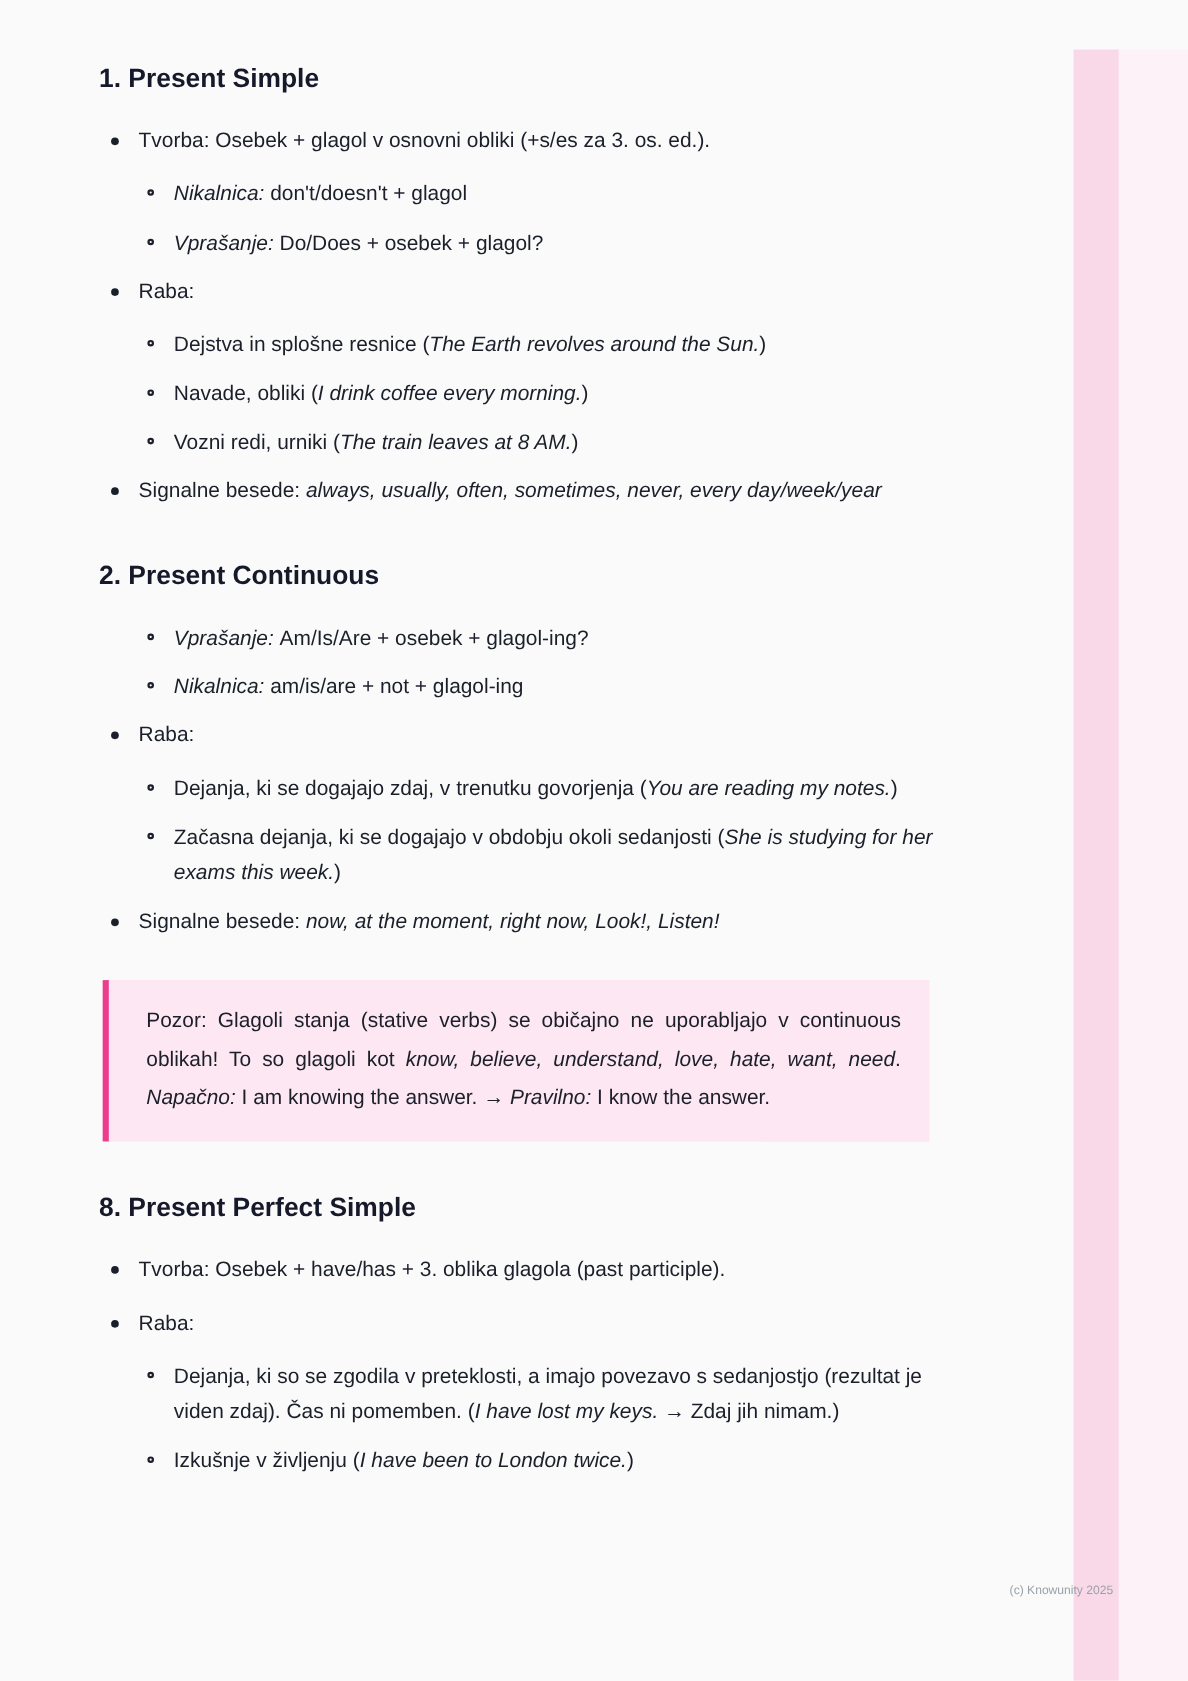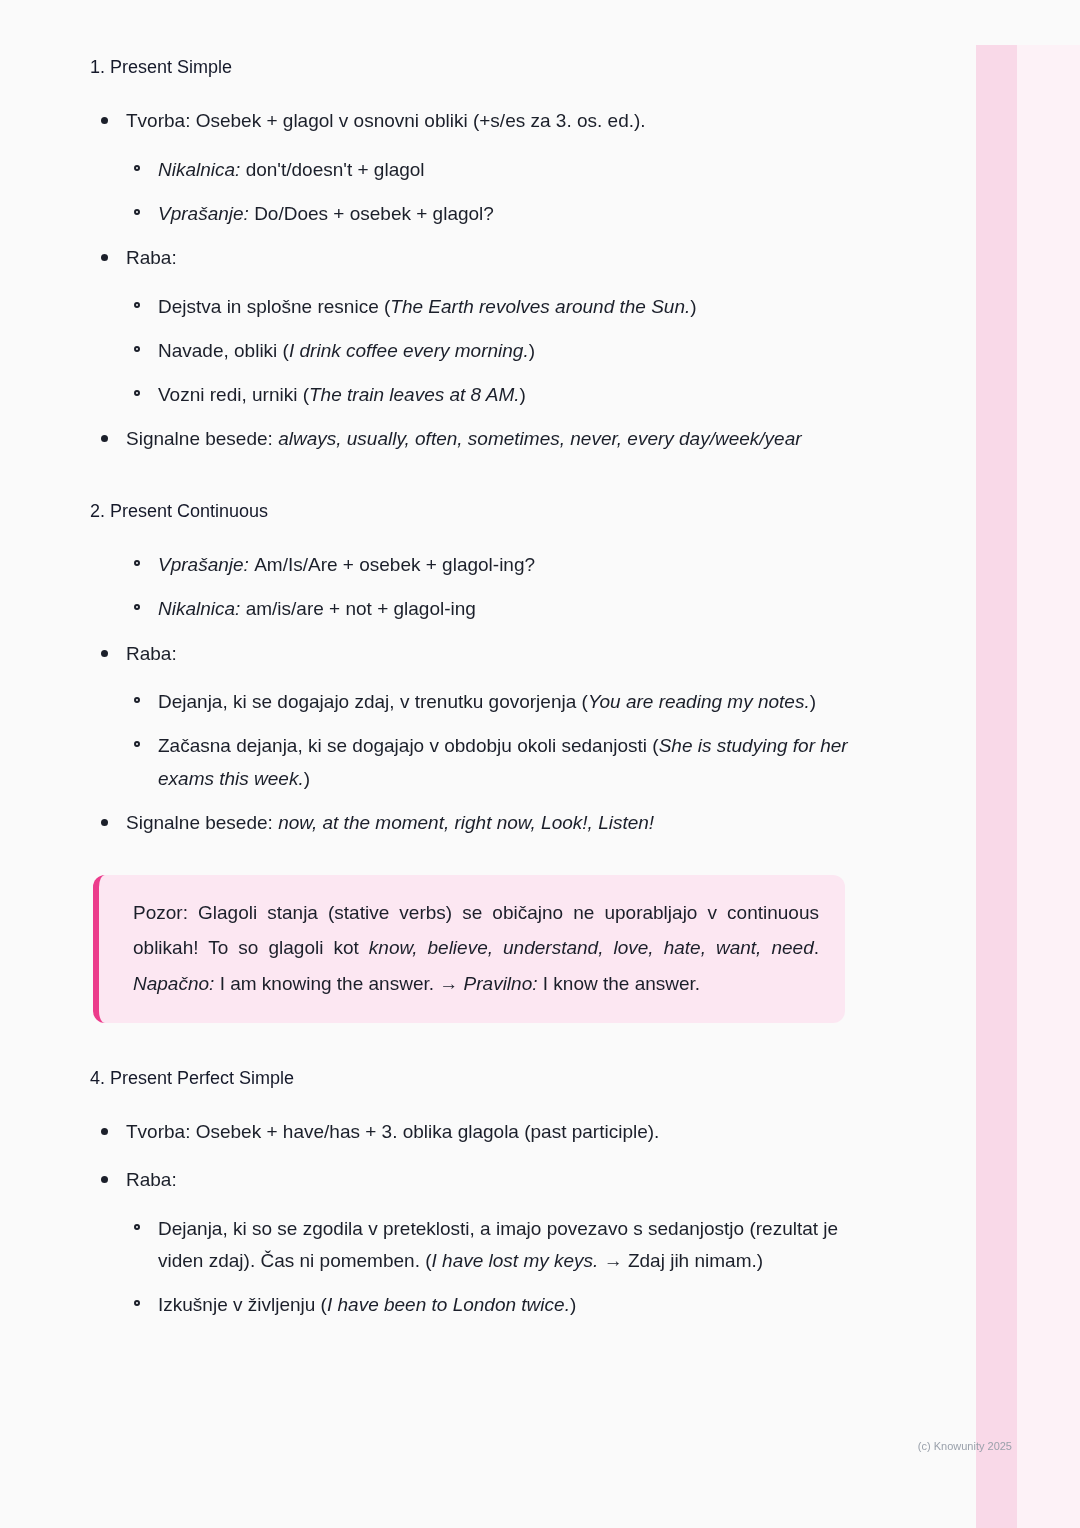--- a/index.html
+++ b/index.html
@@ -25,22 +25,22 @@
   }
   .content {
     position: absolute;
     left: 90px;
     top: 56px;
     width: 762px;
     font-size: 19px;
     line-height: 1.7;
   }
   .heading {
-    font-size: 18px;
-    font-weight: normal;
+    font-size: 24px;
+    font-weight: bold;
     color: #15192a;
     margin-top: 44px;
     margin-bottom: 26px;
     line-height: 1.3;
   }
   .heading:first-child { margin-top: 0; }
   .li1 {
     position: relative;
     padding-left: 36px;
     margin-top: 8px;
@@ -66,21 +66,21 @@
     width: 6px; height: 6px;
     border-radius: 50%;
     border: 2px solid #1b1f2a;
     background: transparent;
   }
   .callout {
     margin: 36px 0 40px 3px;
     width: 752px;
     background: #fce7f2;
     border-left: 6px solid #ec3c8c;
-    border-radius: 12px;
+    border-radius: 1px;
     padding: 20px 26px 22px 34px;
     text-align: justify;
     line-height: 1.85;
   }
   .b { font-weight: normal; }
   .i { font-style: italic; }
   .watermark {
     position: absolute;
     top: 1440px;
     right: 68px;
@@ -108,20 +108,20 @@
     <div class="li2"><span class="marker"></span><span class="">Vozni redi, urniki (</span><span class="i">The train leaves at 8 AM.</span><span class="">)</span></div>
     <div class="li1"><span class="marker"></span><span class="b ">Signalne besede: </span><span class="i">always, usually, often, sometimes, never, every day/week/year</span></div>
     <div class="heading">2. Present Continuous</div>
     <div class="li2"><span class="marker"></span><span class="i">Vprašanje: </span><span class="">Am/Is/Are + osebek + glagol-ing?</span></div>
     <div class="li2"><span class="marker"></span><span class="i">Nikalnica: </span><span class="">am/is/are + not + glagol-ing</span></div>
     <div class="li1"><span class="marker"></span><span class="b ">Raba:</span></div>
     <div class="li2"><span class="marker"></span><span class="">Dejanja, ki se dogajajo </span><span class="b ">zdaj</span><span class="">, v trenutku govorjenja (</span><span class="i">You are reading my notes.</span><span class="">)</span></div>
     <div class="li2"><span class="marker"></span><span class="">Začasna dejanja, ki se dogajajo v obdobju okoli sedanjosti (</span><span class="i">She is studying for her exams this week.</span><span class="">)</span></div>
     <div class="li1"><span class="marker"></span><span class="b ">Signalne besede: </span><span class="i">now, at the moment, right now, Look!, Listen!</span></div>
     <div class="callout"><span class="b ">Pozor: </span><span class="">Glagoli stanja (stative verbs) se običajno ne uporabljajo v continuous oblikah! To so glagoli kot </span><span class="i">know, believe, understand, love, hate, want, need</span><span class="">. </span><span class="i">Napačno: </span><span class="">I am knowing the answer. → </span><span class="i">Pravilno: </span><span class="">I know the answer.</span></div>
-    <div class="heading">4. Present Perfect Simple</div>
+    <div class="heading">8. Present Perfect Simple</div>
     <div class="li1"><span class="marker"></span><span class="b ">Tvorba: </span><span class="">Osebek + have/has + 3. oblika glagola (past participle).</span></div>
     <div class="li1"><span class="marker"></span><span class="b ">Raba:</span></div>
     <div class="li2"><span class="marker"></span><span class="">Dejanja, ki so se zgodila v preteklosti, a imajo </span><span class="b ">povezavo s sedanjostjo</span><span class=""> (rezultat je viden zdaj). Čas ni pomemben. (</span><span class="i">I have lost my keys.</span><span class=""> → Zdaj jih nimam.)</span></div>
     <div class="li2"><span class="marker"></span><span class="">Izkušnje v življenju (</span><span class="i">I have been to London twice.</span><span class="">)</span></div>
   </div>
 
 <div class="watermark">(c) Knowunity 2025</div>
 
 </body></html>

